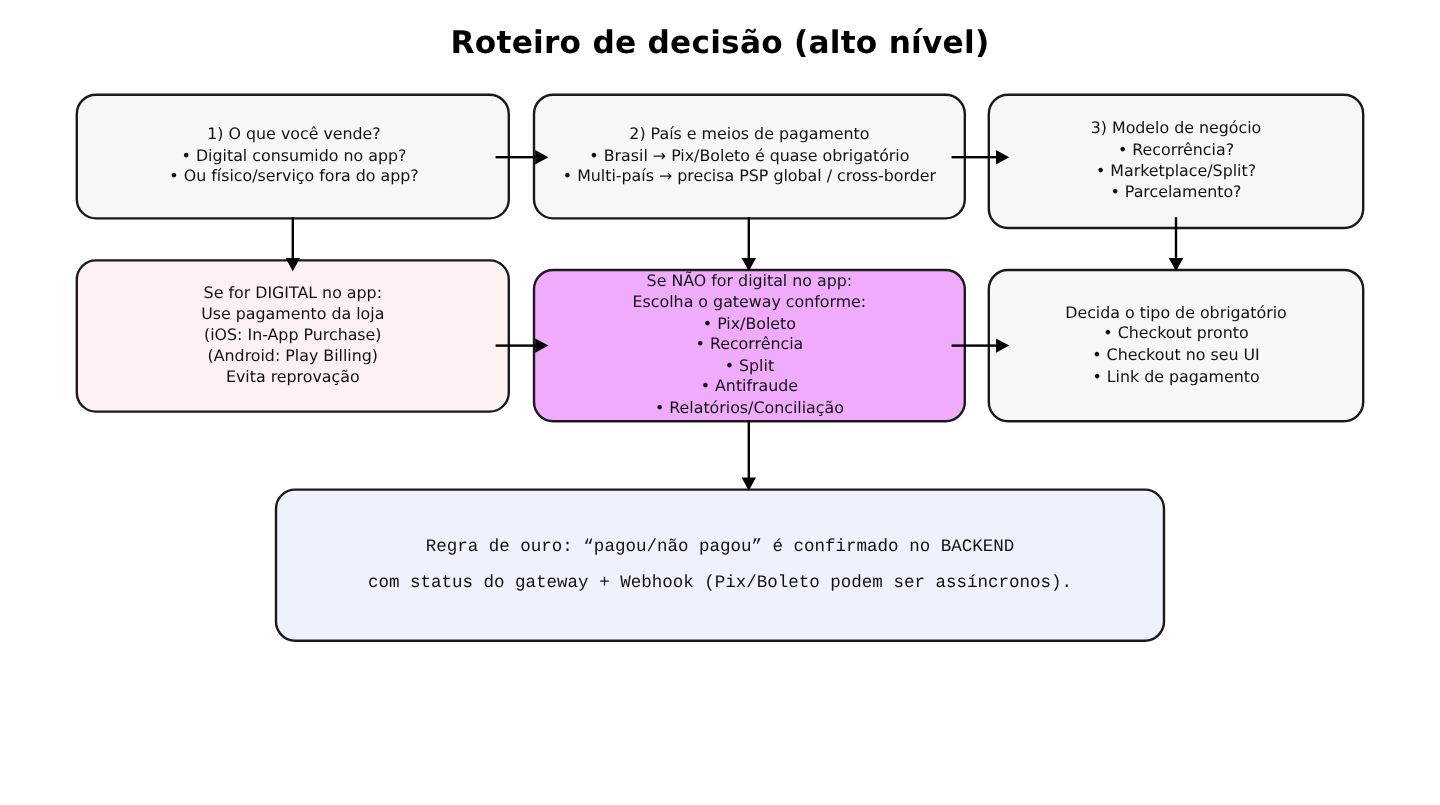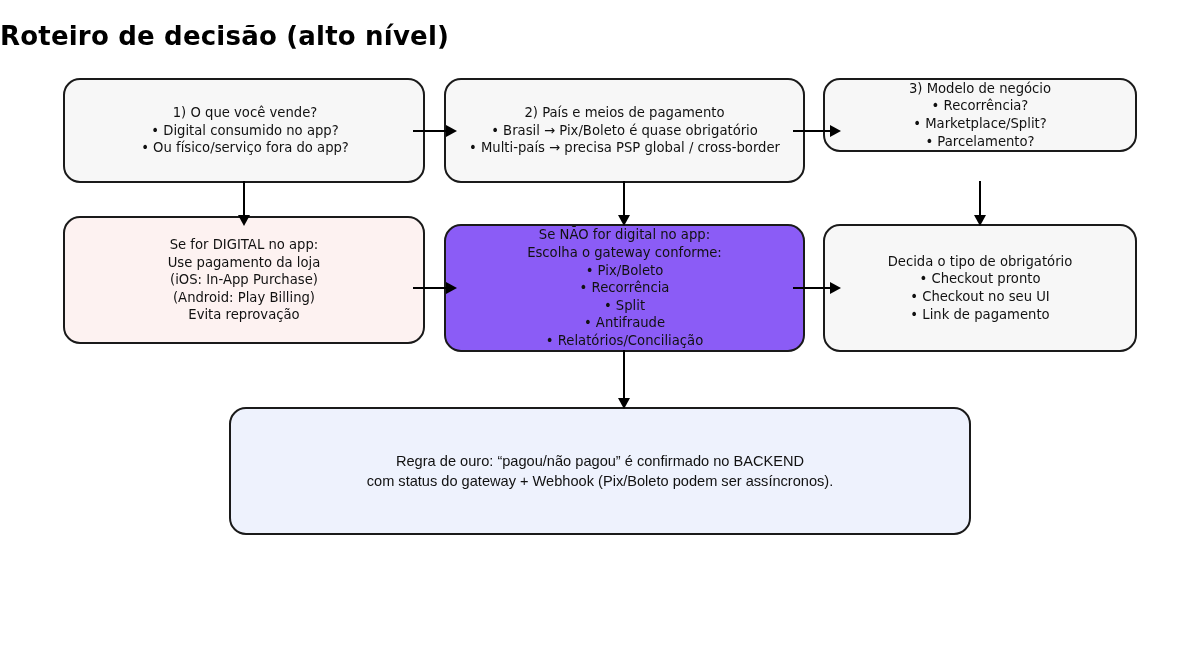--- a/index.html
+++ b/index.html
@@ -13,20 +13,21 @@
     height: 671px;
     background: #ffffff;
     overflow: hidden;
     font-family: "DejaVu Sans", sans-serif;
   }
   #title {
     position: absolute;
     left: 0;
     top: 21px;
     width: 1200px;
+    text-align: center;
     font-size: 26px;
     font-weight: bold;
     color: #000000;
     letter-spacing: 0.2px;
   }
   .node {
     position: absolute;
     box-sizing: border-box;
     border: 2.2px solid #1a1a1a;
     border-radius: 17px;
@@ -35,27 +36,27 @@
     justify-content: center;
     text-align: center;
     color: #111111;
     font-size: 13.2px;
     line-height: 17.6px;
     white-space: pre-line;
     padding: 4px 10px;
   }
   .fill-grey  { background: #f7f7f7; }
   .fill-pink  { background: #fdf2f1; }
-  .fill-green { background: #8b5cf6; }
+  .fill-green { background: #f0abfc; }
   .fill-blue  { background: #eef2fd; }
 
   .node.final {
     font-size: 14.6px;
-    line-height: 20px;
-    font-family: Liberation Sans, sans-serif;
+    line-height: 30px;
+    font-family: Liberation Mono, monospace;
   }
 
   .arrow { position: absolute; }
   .arrow .shaft-h {
     position: absolute;
     left: 0;
     top: 50%;
     height: 0;
     border-top: 2.2px solid #000000;
     transform: translateY(-50%);
@@ -97,21 +98,21 @@
   <div id="title">Roteiro de decisão (alto nível)</div>
 
   <div class="node fill-grey" style="left:63px; top:78px; width:362px; height:105px;padding-left:12px;">1) O que você vende?
 • Digital consumido no app?
 • Ou físico/serviço fora do app?</div>
 
   <div class="node fill-grey" style="left:444px; top:78px; width:361px; height:105px;">2) País e meios de pagamento
 • Brasil → Pix/Boleto é quase obrigatório
 • Multi-país → precisa PSP global / cross-border</div>
 
-  <div class="node fill-grey" style="left:823px; top:78px; width:314px; height:74px;">3) Modelo de negócio
+  <div class="node fill-grey" style="left:823px; top:78px; width:314px; height:113px;">3) Modelo de negócio
 • Recorrência?
 • Marketplace/Split?
 • Parcelamento?</div>
 
   <div class="node fill-pink" style="left:63px; top:216px; width:362px; height:128px;">Se for DIGITAL no app:
 Use pagamento da loja
 (iOS: In-App Purchase)
 (Android: Play Billing)
 Evita reprovação</div>
 

